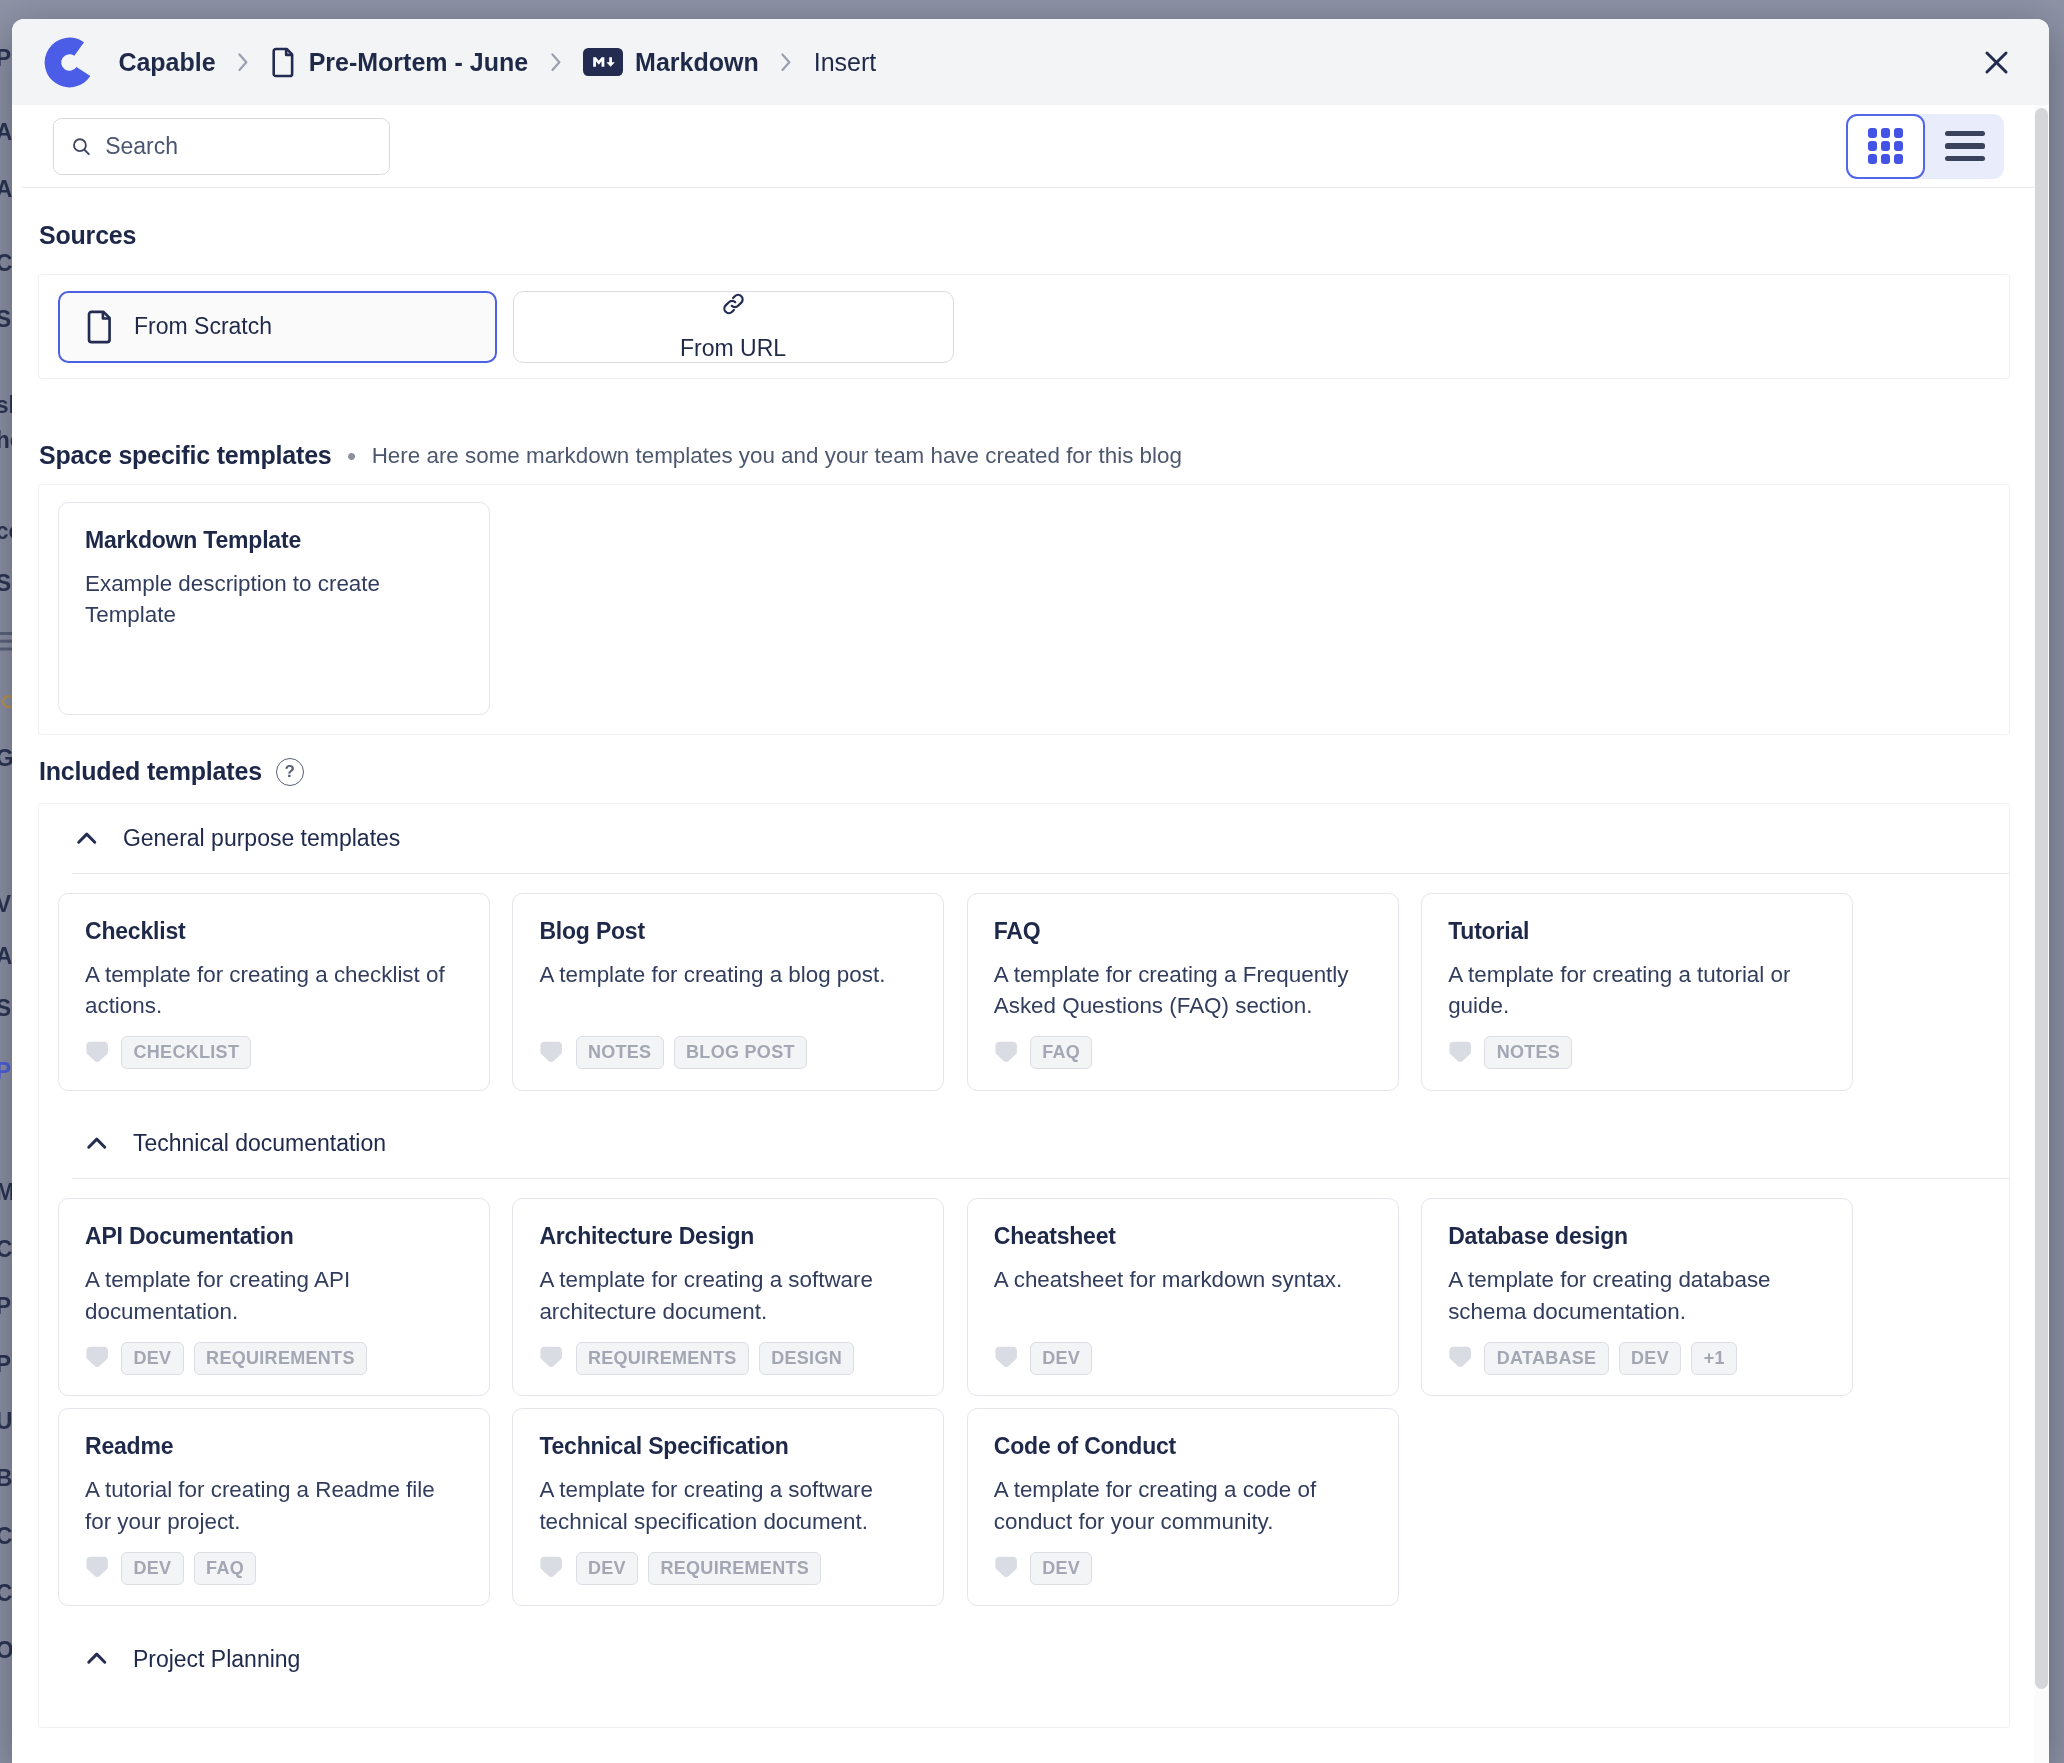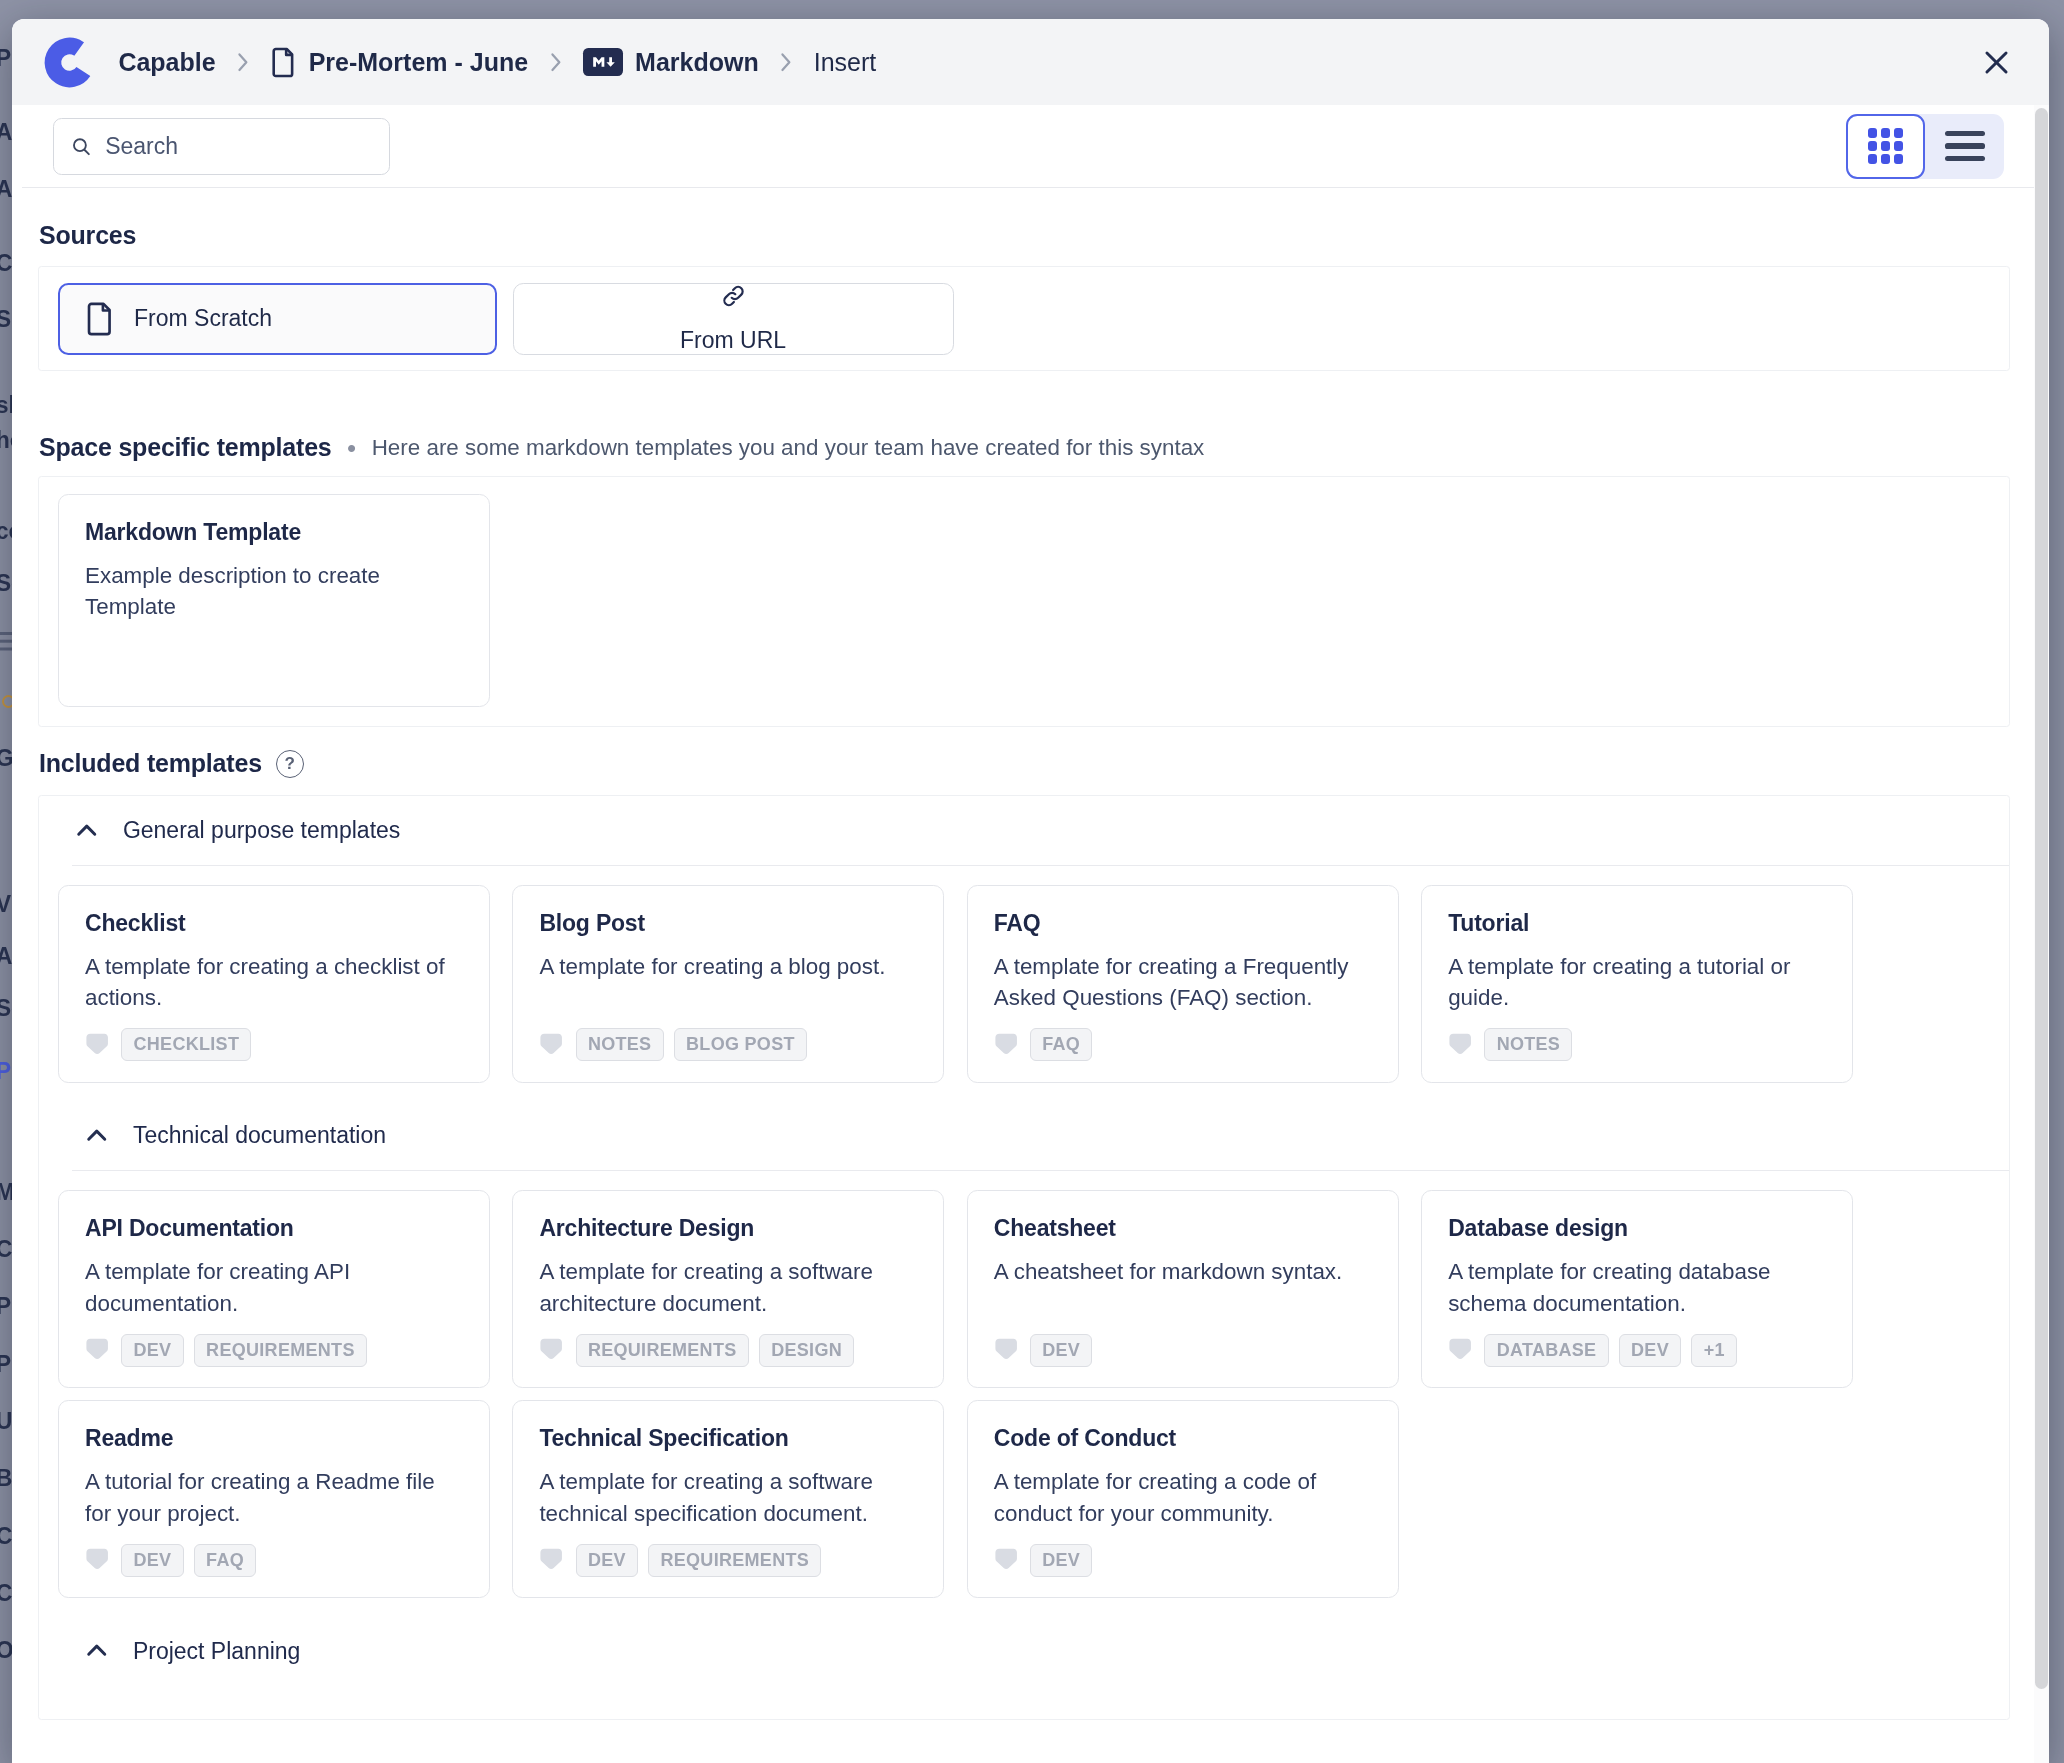--- a/index.html
+++ b/index.html
@@ -50,21 +50,21 @@
   .content { position:relative; flex:1 1 auto; overflow:hidden; padding:0 39px 0 26px; }
   .scrolltrack { position:absolute; right:0; top:86px; bottom:0; width:14.6px; background:#fbfbfc; }
   .scrollthumb { position:absolute; left:0.9px; top:2.6px; width:13px; height:1581px; background:#d5d6d9; border-radius:6.9px; }
 
   h2.sec-title { font-size:25px; font-weight:700; color:#1d2747; letter-spacing:-0.2px; margin-left:1px; }
   .sources-title { margin-top:33px; }
 
   .sec-box { border:0.9px solid #eef0f3; border-radius:3.4px; }
 
   
-  .sources-box { margin-top:16px; padding:15.5px 0 15.5px 19px; display:flex; gap:15.5px; }
+  .sources-box { margin-top:24px; padding:15.5px 0 15.5px 19px; display:flex; gap:15.5px; }
   .source-btn { height:72px; border-radius:10.3px; display:flex; align-items:center; gap:19px;
                 padding:0 26px; font-size:23px; font-weight:500; color:#1f2948; background:#fff; }
   .source-btn.selected { width:439px; border:2.2px solid #4d60e4; background:#fafafb; }
   .source-btn.plain { width:441px; border:1.3px solid #d8dbe1;flex-direction:column; }
 
   
   .space-title-row { display:flex; align-items:center; gap:15.5px; margin-top:62px; }
   .dot-sep { color:#8a90a0; font-size:26px; line-height:1; }
   .sec-desc { font-size:22.4px; color:#4d586e; }
 
@@ -226,21 +226,21 @@
           <path d="M10.2 13.8a4.5 4.5 0 0 0 6.4 0l3.2-3.2a4.5 4.5 0 1 0-6.4-6.4l-1.8 1.8" fill="none" stroke="#232c50" stroke-width="2.2" stroke-linecap="round"></path>
           <path d="M13.8 10.2a4.5 4.5 0 0 0-6.4 0l-3.2 3.2a4.5 4.5 0 1 0 6.4 6.4l1.8-1.8" fill="none" stroke="#232c50" stroke-width="2.2" stroke-linecap="round"></path>
         </svg>
         <span>From URL</span>
       </button>
     </div>
 
     <div class="space-title-row">
       <h2 class="sec-title">Space specific templates</h2>
       <span class="dot-sep">•</span>
-      <span class="sec-desc">Here are some markdown templates you and your team have created for this syntax</span>
+      <span class="sec-desc">Here are some markdown templates you and your team have created for this blog</span>
     </div>
 
     <div class="sec-box space-box">
       <div class="card">
         <div class="card-title">Markdown Template</div>
         <div class="card-desc">Example description to create Template</div>
       </div>
     </div>
 
     <div class="included-title-row">

